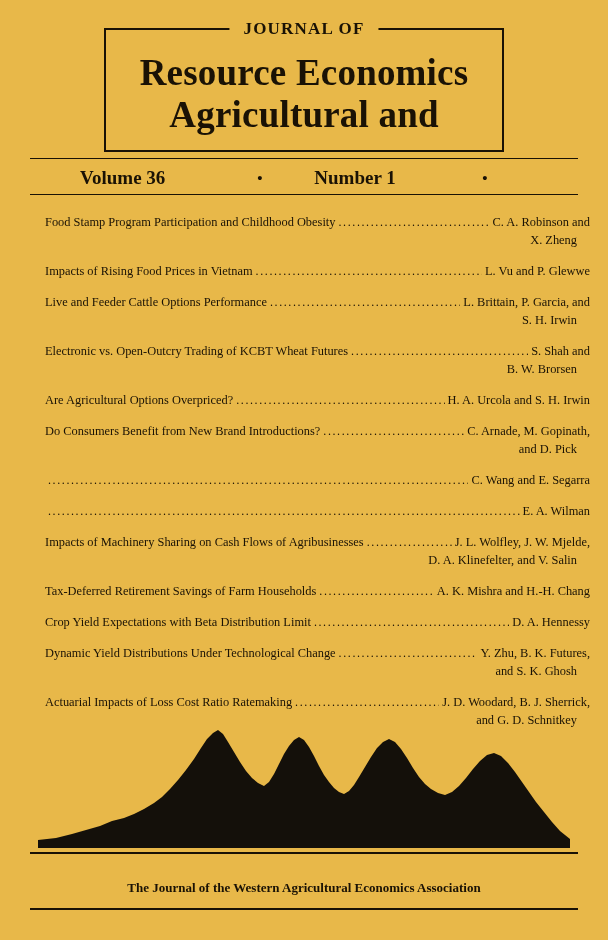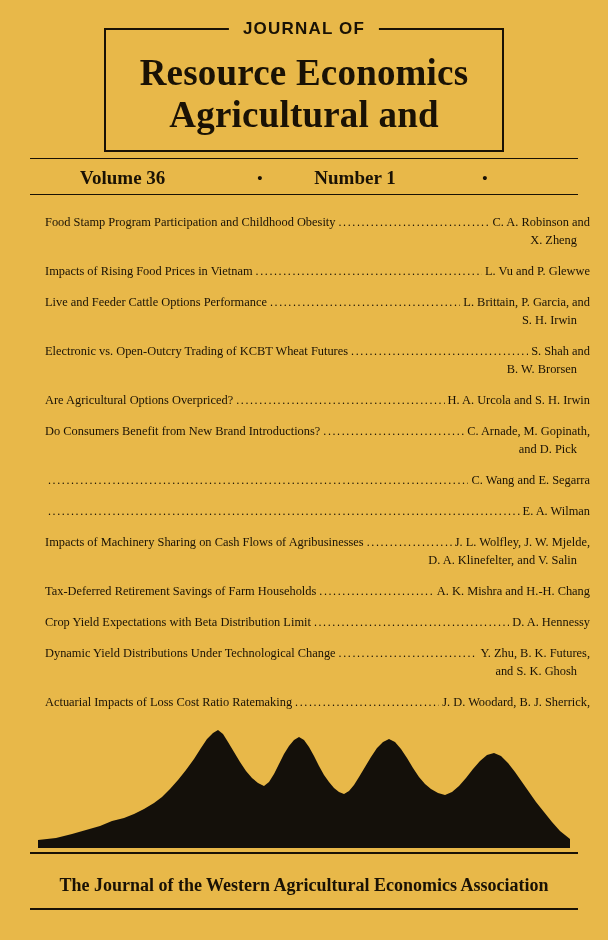--- a/index.html
+++ b/index.html
@@ -35,21 +35,21 @@
   }
   .journal-of-wrap {
     position: absolute;
     left: 50%;
     top: -11px;
     transform: translateX(-50%);
     background: #e8b849;
     padding: 0 14px;
   }
   .journal-of {
-    font-family: Liberation Sans, sans-serif;
+    font-family: Liberation Serif, serif;
     font-weight: bold;
     font-size: 17px;
     letter-spacing: 1.2px;
     margin-top: 44px;
   }
   .main-title {
     font-size: 37px;
     font-weight: bold;
     line-height: 1.14;
     letter-spacing: 0.2px;
@@ -144,21 +144,21 @@
     bottom: 86px;
     width: 548px;
     border-top: 2px solid #1a1205;
   }
   .footer {
     position: absolute;
     left: 0;
     right: 0;
     bottom: 44px;
     text-align: center;
-    font-size: 18px;
+    font-size: 13px;
     font-weight: bold;
     font-family: "Liberation Serif", serif;
   }
   .footer-rule {
     position: absolute;
     left: 30px;
     bottom: 30px;
     width: 548px;
     border-top: 2px solid #1a1205;
   }
@@ -288,20 +288,21 @@
       </div>
       <div class="line2">and S. K. Ghosh</div>
     </div>
 
     <div class="entry">
       <div class="line1">
         <span class="etitle">Actuarial Impacts of Loss Cost Ratio Ratemaking</span>
         <span class="leader">..................................................................................................................</span>
         <span class="eauthor">J. D. Woodard, B. J. Sherrick,</span>
       </div>
+      <div class="line2">and G. D. Schnitkey</div>
     </div>
 
   </div>
 
   <div class="art">
     <svg viewBox="0 0 532 130" preserveAspectRatio="none" aria-hidden="true">
       <path fill="#14100a" d="M0,130 L0,122 L18,120 L34,116 L48,112 L62,108 L74,103 L86,100 L96,96
         L106,91 L116,85 L124,79 L132,71 L140,62 L148,52 L156,41 L163,30 L169,21 L175,15
         L180,12 L185,16 L190,24 L196,34 L202,44 L208,53 L214,60 L220,65 L226,68 L231,64
         L236,56 L241,46 L246,36 L251,28 L256,22 L261,19 L266,22 L271,29 L276,38 L281,48

